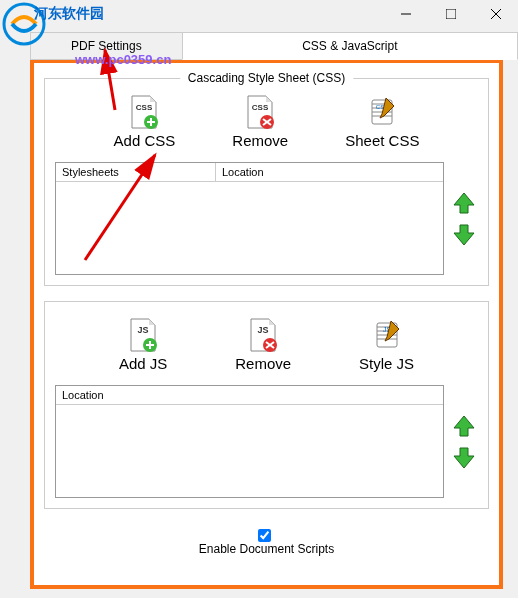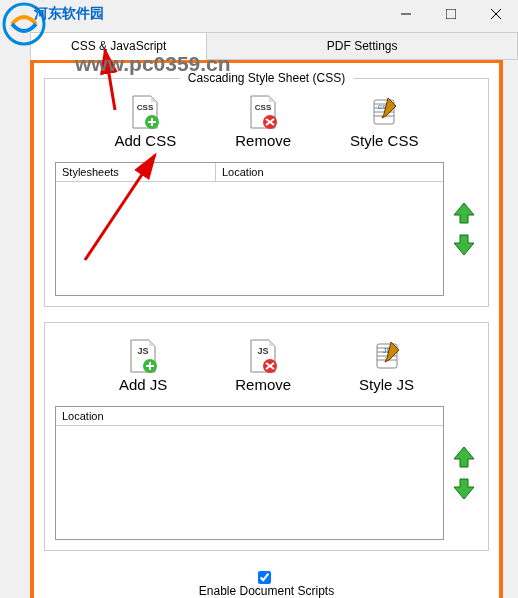--- a/index.html
+++ b/index.html
@@ -1,20 +1,20 @@
 <!DOCTYPE html>
 <html><head>
   <meta charset="utf-8">
   <style>
     * { margin: 0; padding: 0; box-sizing: border-box; }
     body { font-family: "Microsoft YaHei", Arial, sans-serif; font-size: 12px; background: #f0f0f0; width: 518px; height: 598px; position: relative; }
     
     .watermark-logo { position: absolute; top: 2px; left: 2px; z-index: 100; }
     .watermark-text1 { position: absolute; top: 5px; left: 34px; font-size: 14px; font-weight: bold; color: #0066cc; z-index: 100; }
-    .watermark-text2 { position: absolute; top: 52px; left: 75px; font-size: 21px; font-weight: bold; color: #737373; z-index: 100; }
+    .watermark-text2 { position: absolute; top: 52px; left: 75px; font-size: 13px; font-weight: bold; color: #8b5cf6; z-index: 100; }
     
     .window-controls { position: absolute; top: 0; right: 0; display: flex; }
     .window-btn { width: 45px; height: 28px; display: flex; align-items: center; justify-content: center; }
     
     .tabs { display: flex; margin-top: 32px; margin-left: 30px; }
     .tab { padding: 6px 40px; border: 1px solid #ccc; background: #f0f0f0; cursor: pointer; position: relative; }
     .tab.active { background: #fff; border-bottom: 1px solid #fff; z-index: 2; }
     .tab:first-child { margin-right: -1px; }
     .tab:last-child { flex: 1; text-align: center; padding: 6px 60px; }
     
@@ -22,21 +22,21 @@
     
     .groupbox { border: 1px solid #ccc; margin-bottom: 15px; padding: 10px; position: relative; }
     .groupbox-title { position: absolute; top: -8px; left: 50%; transform: translateX(-50%); background: #fff; padding: 0 8px; font-size: 12px; }
     
     .toolbar { display: flex; justify-content: space-around; padding: 5px 30px; align-items: flex-end; }
     .toolbar-btn { display: flex; flex-direction: column; align-items: center; cursor: pointer; }
     .toolbar-icon { width: 32px; height: 36px; margin-bottom: 2px; }
     .toolbar-label { font-size: 15px; }
     
     .list-area { display: flex; margin-top: 8px; }
-    .list-table { flex: 1; border: 1px solid #999; background: #fff; height: 134px; }
+    .list-table { flex: 1; border: 1px solid #999; background: #fff; height: 113px; }
     .list-headers { display: flex; border-bottom: 1px solid #ccc; }
     .list-header { padding: 3px 6px; border-right: 1px solid #ccc; font-size: 11px; }
     .list-header:first-child { width: 160px; }
     .list-header:last-child { flex: 1; border-right: none; }
     
     .arrow-btns { display: flex; flex-direction: column; margin-left: 6px; justify-content: center; gap: 4px; }
     .arrow-btn { width: 28px; height: 28px; cursor: pointer; }
     
     .checkbox-row { display: flex; align-items: center; padding: 5px 10px; flex-direction: column; }
     .checkbox-row input { margin-right: 5px; }
@@ -75,22 +75,22 @@
   </div>
   <div class="window-btn">
     <svg width="10" height="10">
         <line x1="0" y1="0" x2="10" y2="10" stroke="#000" stroke-width="1"></line>
         <line x1="10" y1="0" x2="0" y2="10" stroke="#000" stroke-width="1"></line>
       </svg>
   </div>
 </div>
 
 <div class="tabs">
+  <div class="tab">PDF Settings</div>
   <div class="tab active">CSS &amp; JavaScript</div>
-  <div class="tab">PDF Settings</div>
 </div>
 
 <div class="tab-content">
 
   <div class="groupbox">
     <div class="groupbox-title">Cascading Style Sheet (CSS)</div>
     <div class="toolbar">
       <div class="toolbar-btn">
         <svg class="toolbar-icon" viewBox="0 0 32 36">
           <path class="doc-icon" d="M4 2 L22 2 L28 8 L28 34 L4 34 Z"></path>
@@ -116,21 +116,21 @@
       <div class="toolbar-btn">
         <svg class="toolbar-icon" viewBox="0 0 32 36">
           <rect x="6" y="6" width="20" height="24" fill="#fff" stroke="#888" rx="2"></rect>
           <line x1="6" y1="10" x2="26" y2="10" stroke="#888"></line>
             <line x1="6" y1="14" x2="26" y2="14" stroke="#888"></line>
           <line x1="6" y1="18" x2="26" y2="18" stroke="#888"></line>
             <line x1="6" y1="22" x2="26" y2="22" stroke="#888"></line>
           <text x="16" y="15" text-anchor="middle" font-size="6" fill="#06c">CSS</text>
           <path d="M 20 4 L 28 12 L 18 22 L 14 24 L 16 20 Z" fill="#cc8800" stroke="#663300"></path>
         </svg>
-        <span class="toolbar-label">Style CSS</span>
+        <span class="toolbar-label">Sheet CSS</span>
       </div>
     </div>
     <div class="list-area">
       <div class="list-table">
         <div class="list-headers">
           <div class="list-header">Stylesheets</div>
           <div class="list-header">Location</div>
         </div>
       </div>
       <div class="arrow-btns">

